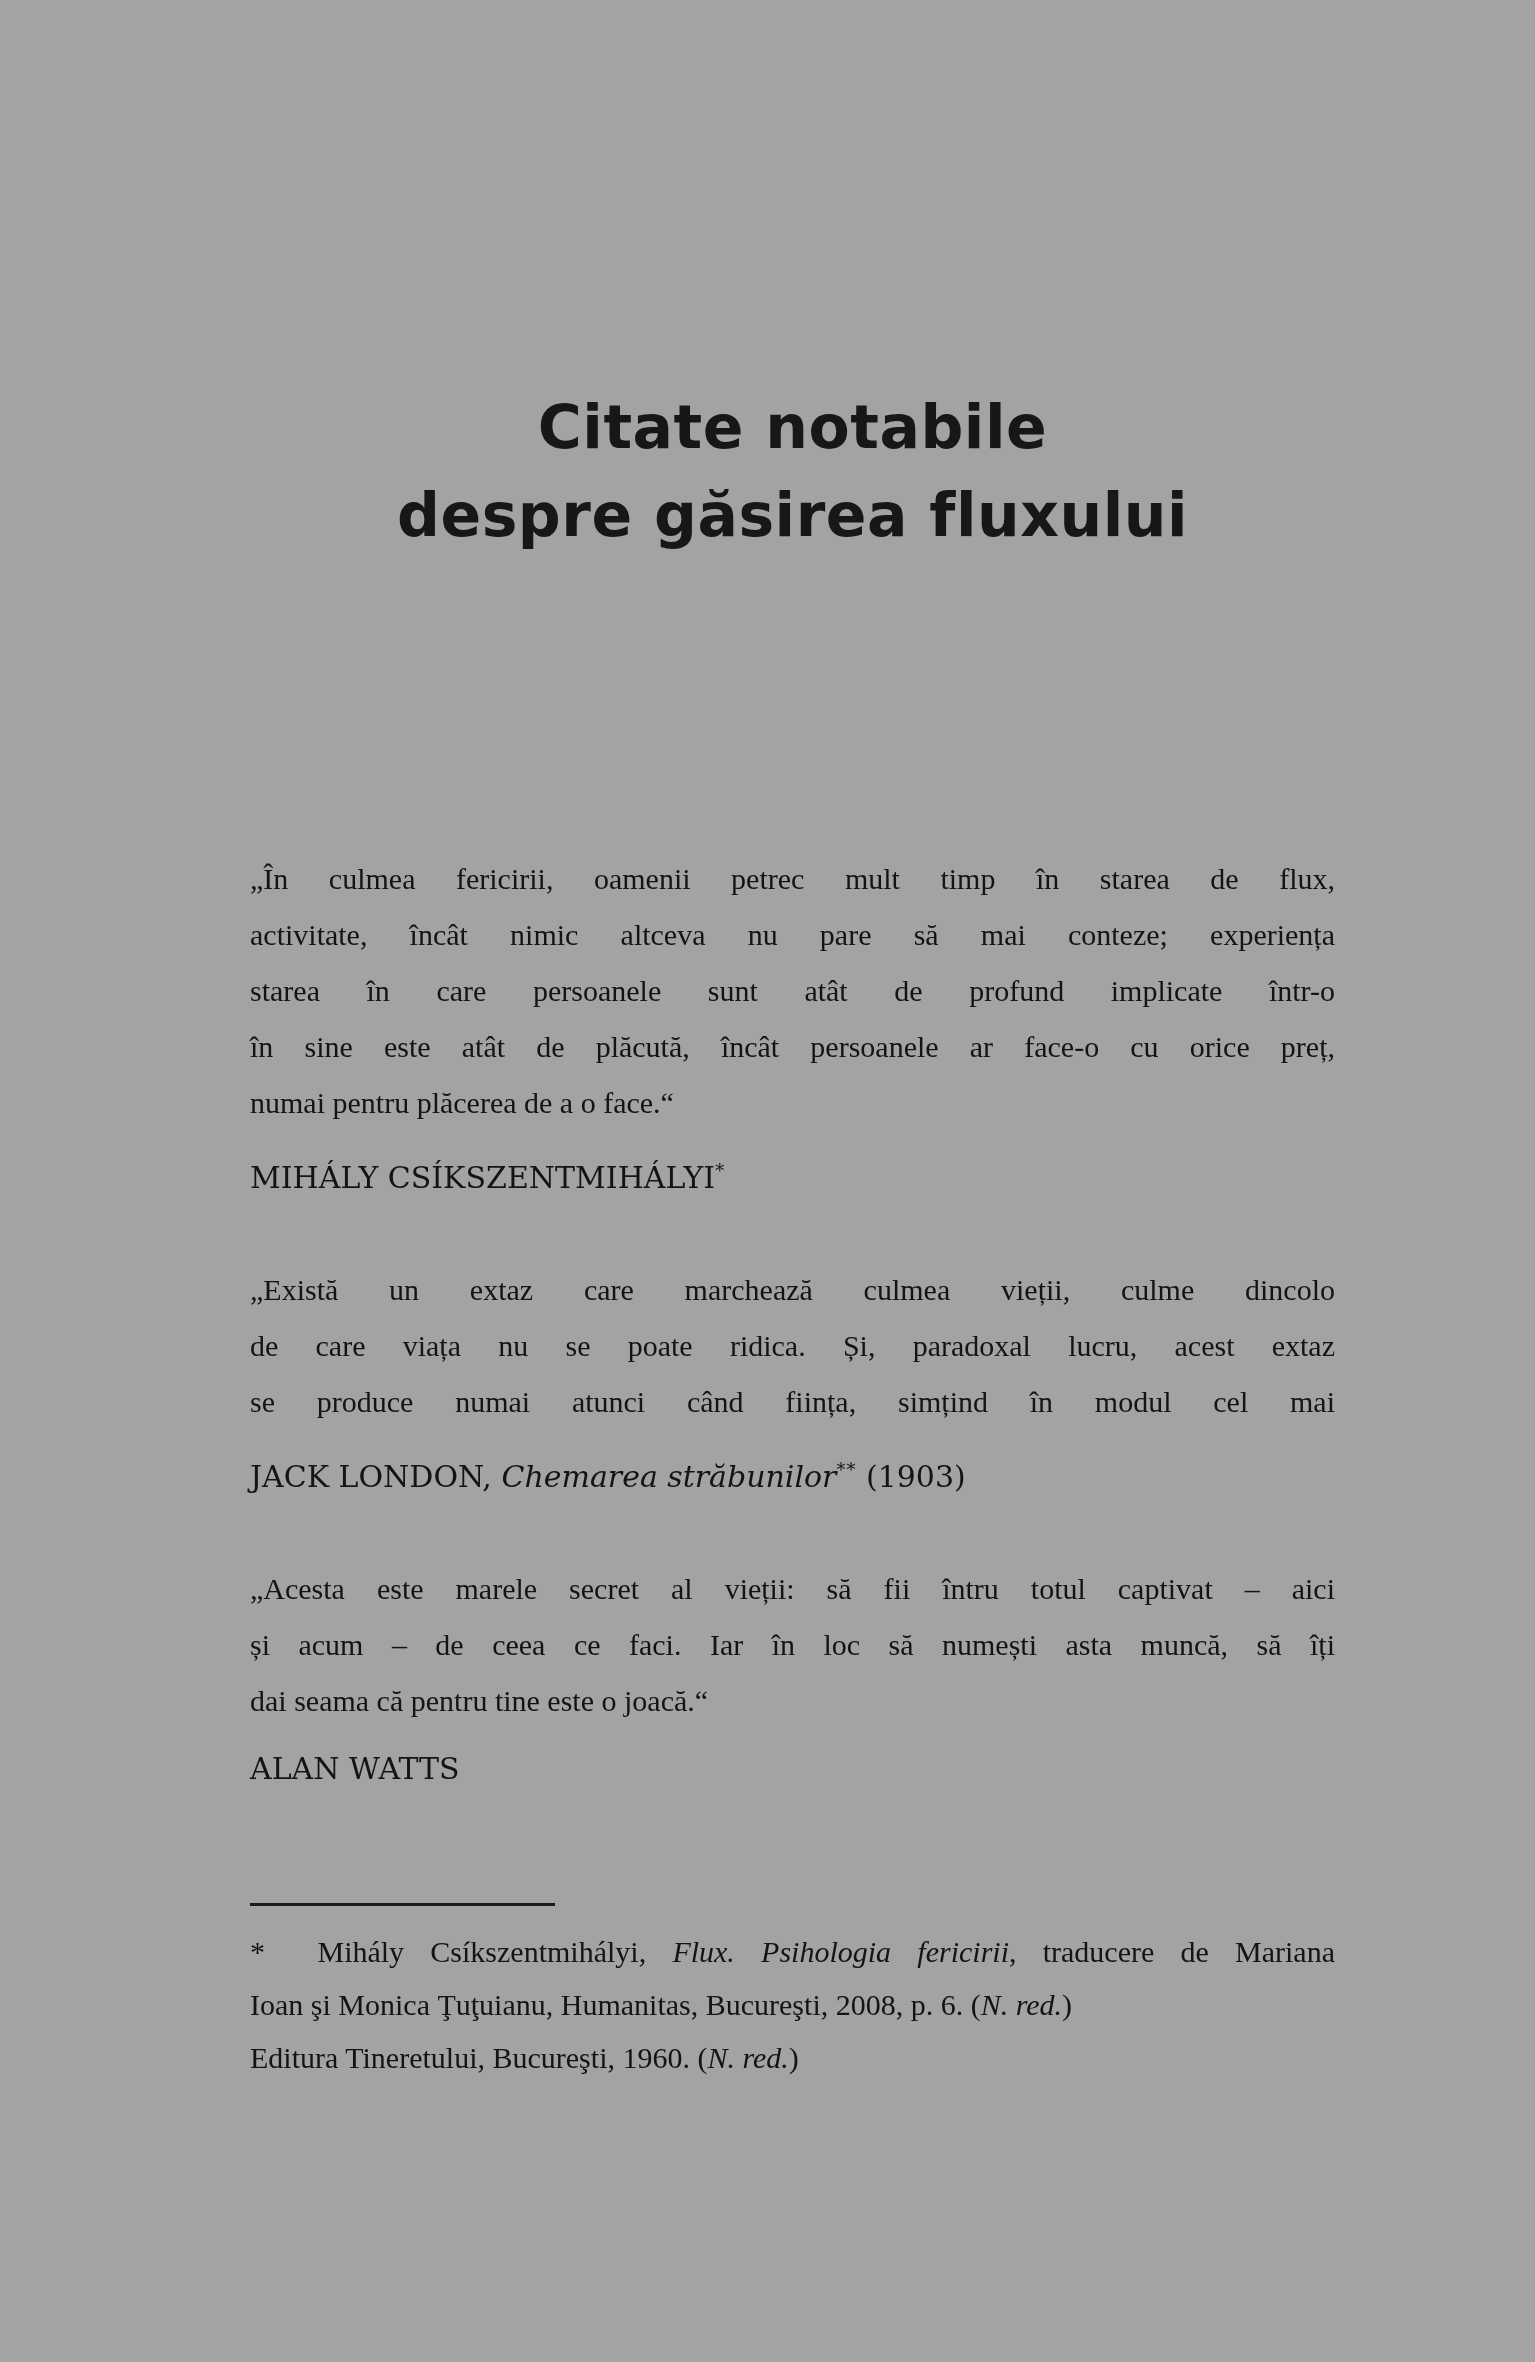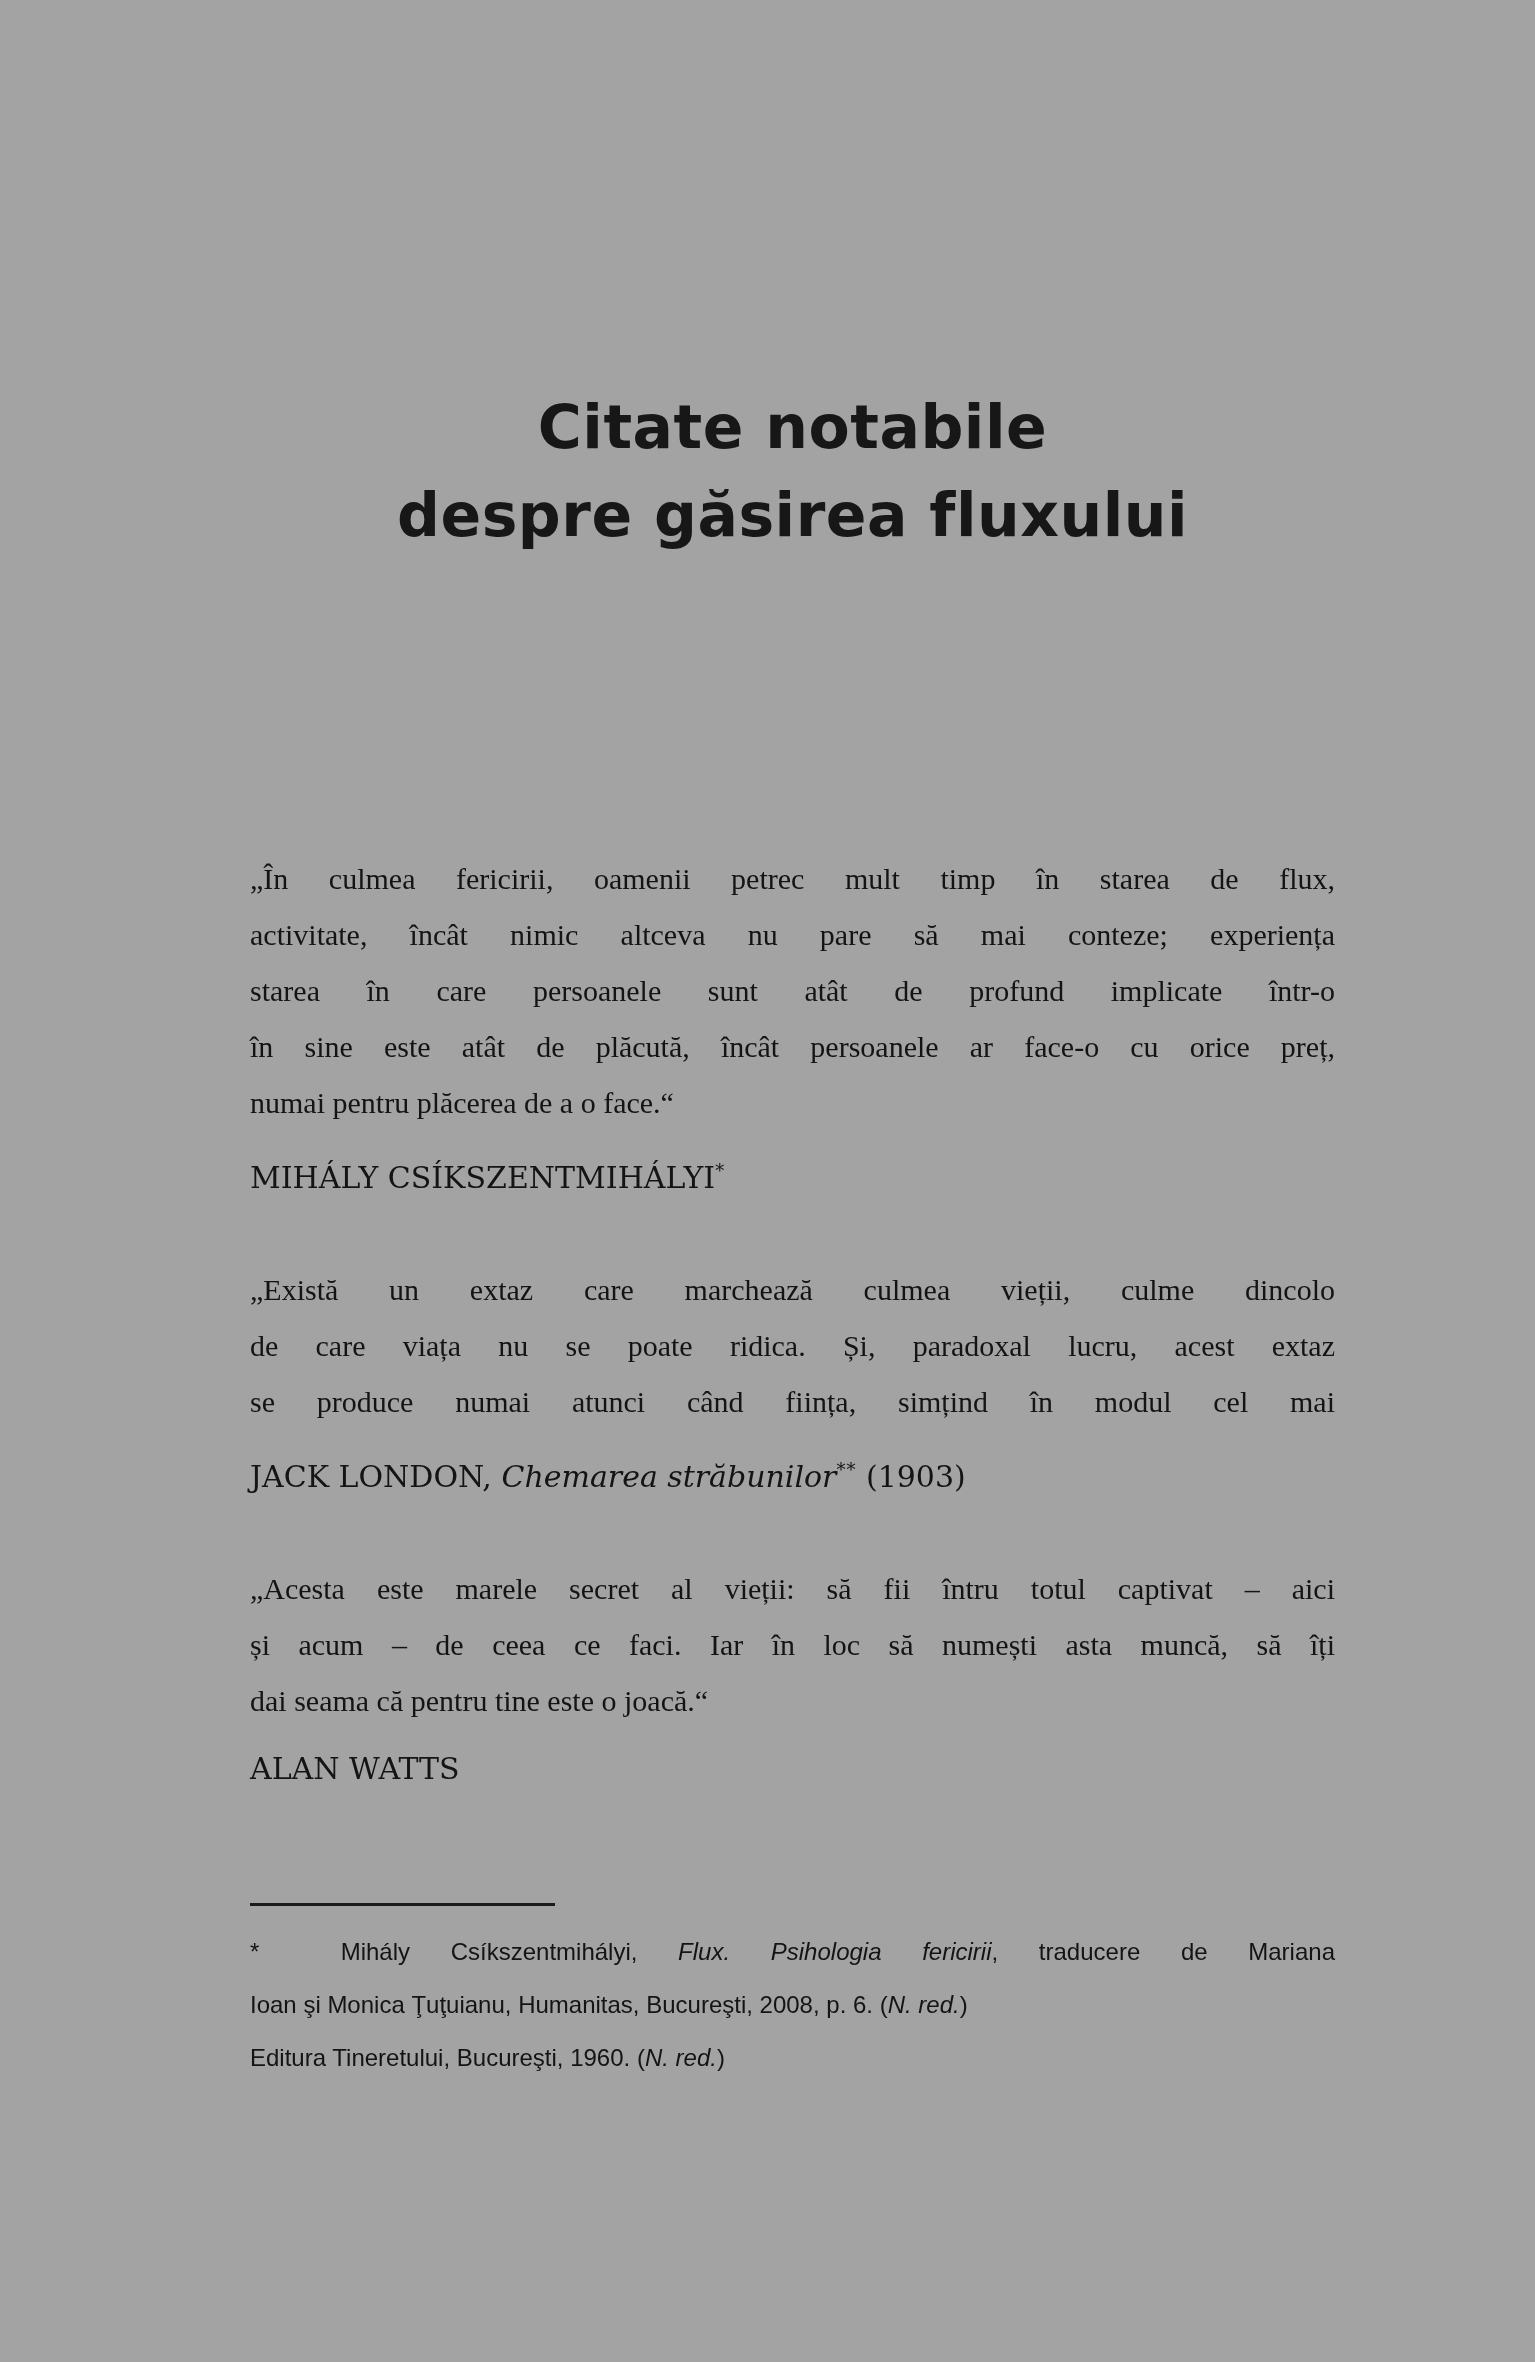--- a/index.html
+++ b/index.html
@@ -50,22 +50,22 @@
   .quote-section { margin-top: 56px; }
   .quote-section:first-child { margin-top: 0; }
   .footnote-separator {
     margin-top: 106px;
     width: 305px;
     height: 3px;
     background: #1b1b1b;
   }
   .footnotes { margin-top: 19px; }
   .fnline {
-    font-family: Liberation Sans, sans-serif;
-    font-size: 24px;
+    font-family: Liberation Serif, serif;
+    font-size: 30px;
     line-height: 53px;
     color: #141414;
     text-align: justify;
     text-align-last: justify;
   }
   .fnline.last { text-align-last: left; }
   .fnline .italic { font-style: italic; }
 </style>
 </head>
 <body>

